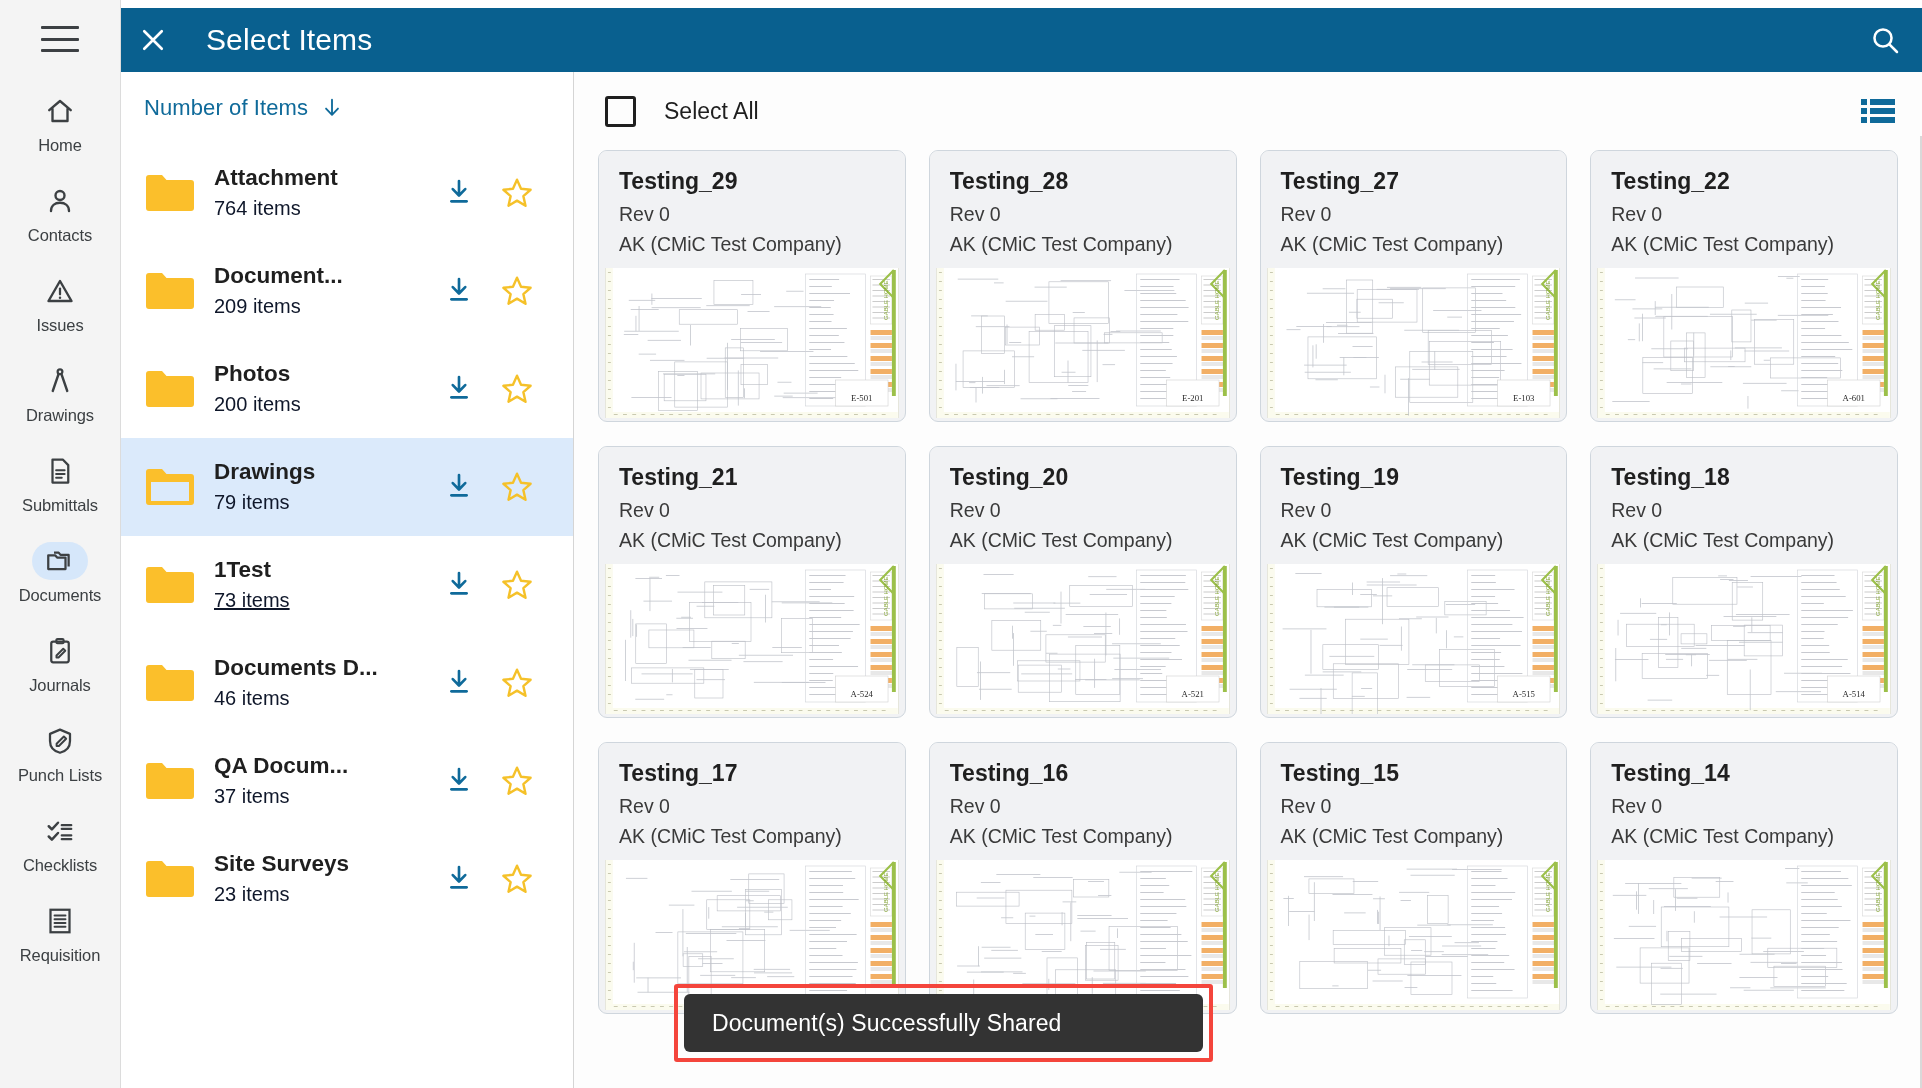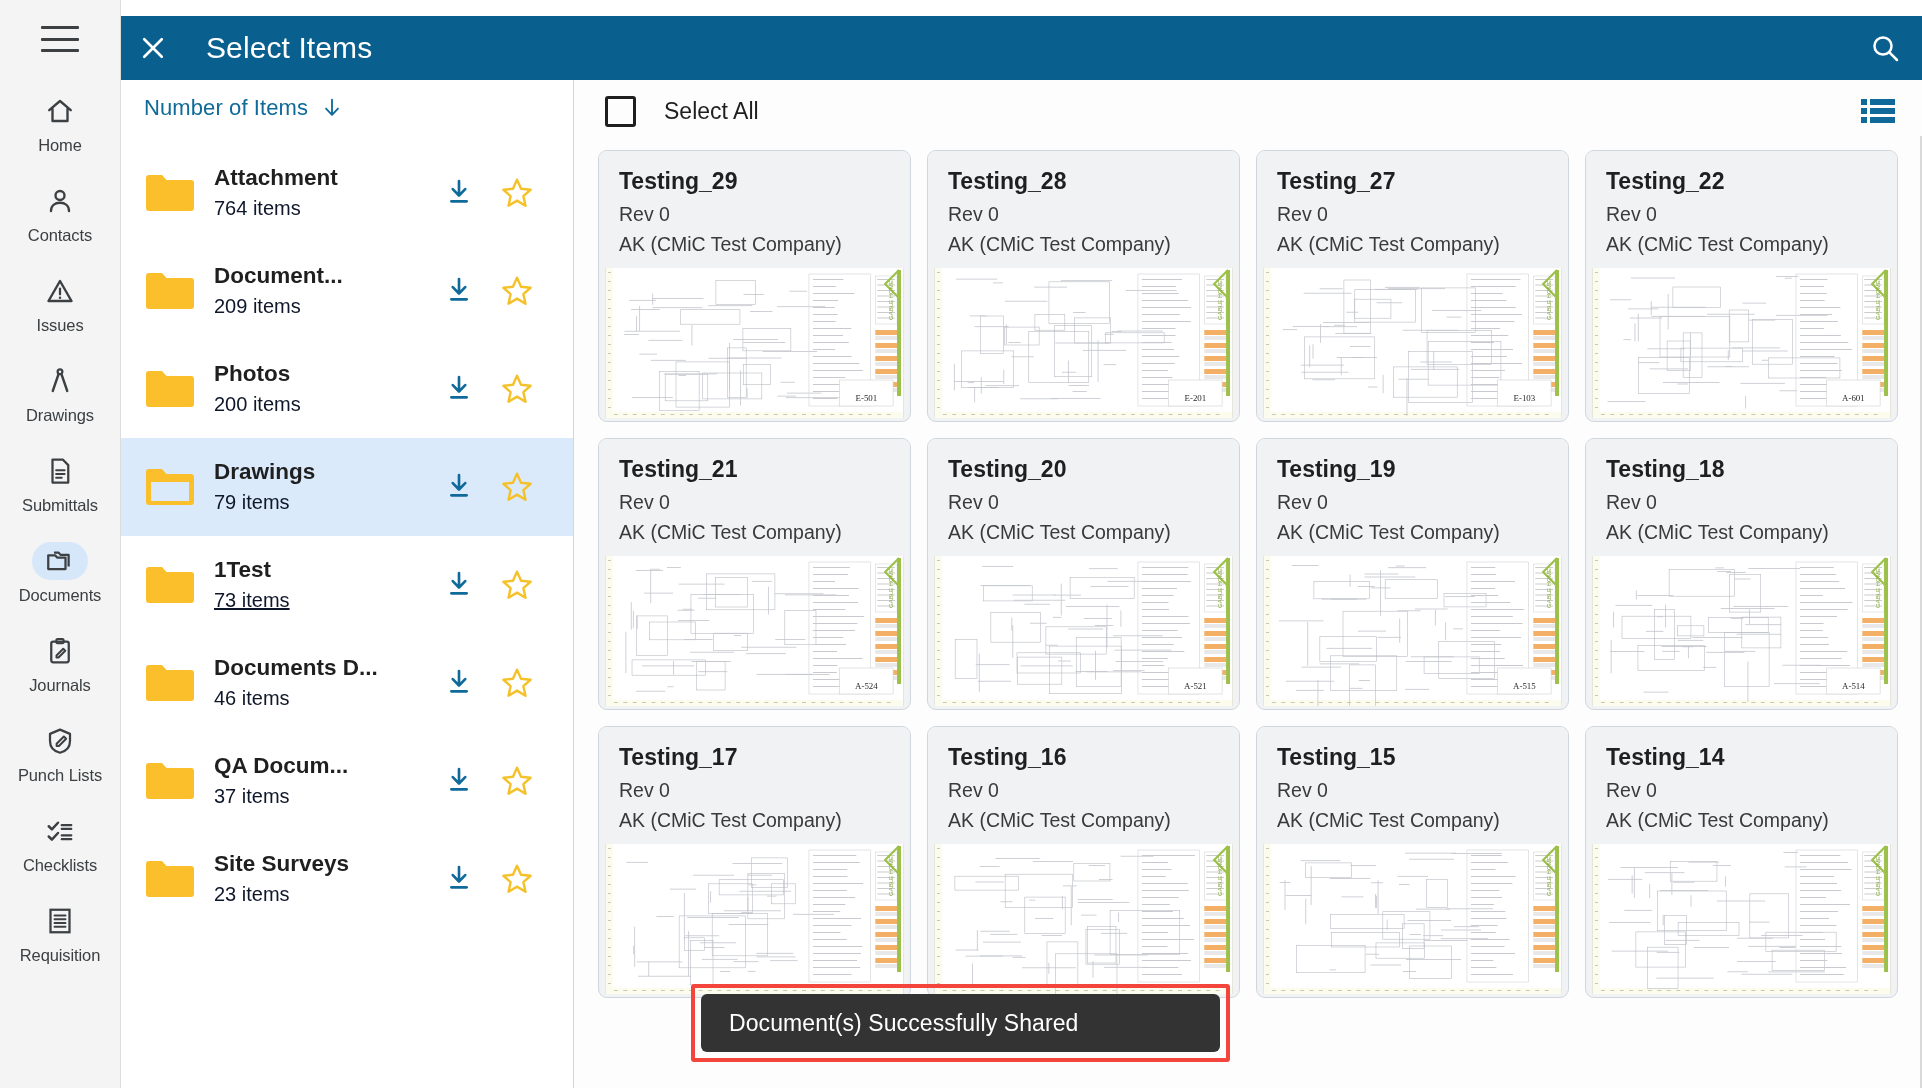--- a/index.html
+++ b/index.html
@@ -43,21 +43,21 @@
   }
   .rail-item.active .rail-icon-wrap { background: #d6e7fa; }
   .rail-icon-wrap svg { display: block; }
   .rail-label {
     font-size: 16.5px; color: #3c4043; line-height: 1;
     white-space: nowrap; letter-spacing: -0.1px;
   }
 
   
   .header {
-    position: absolute; left: 121px; top: 16px;
+    position: absolute; left: 121px; top: 8px;
     width: 1801px; height: 64px;
     background: #09608f;
     display: flex; align-items: center;
     z-index: 20;
   }
   .hdr-close {
     width: 64px; height: 64px;
     display: flex; align-items: center; justify-content: center;
     cursor: pointer;
   }
@@ -132,21 +132,20 @@
   .sa-label { font-size: 23px; color: #1f1f1f; margin-left: 28px; }
   .sa-spacer { flex: 1; }
   .view-toggle { cursor: pointer; display:flex; align-items:center; }
 
   .card-grid {
     padding: 0 24px 0 24px;
     display: grid;
     grid-template-columns: repeat(4, 1fr);
     column-gap: 23px;
     row-gap: 24px;
-    gap: 16px;
   }
   .card {
     background: #f1f2f4;
     border: 1px solid #cfd6dd;
     border-radius: 9px;
     overflow: hidden;
     cursor: pointer;
     height: 272px;
   }
   .card-head { padding: 17px 20px 12px 20px; background: #f1f2f4; }
@@ -157,21 +156,21 @@
     height: 150px; background: #ffffff;
     margin: 0 6px; position: relative; overflow: hidden;
     border-left: 1px solid #e6e6dc;
     border-right: 1px solid #e6e6dc;
   }
   .thumb-svg { position:absolute; inset:0; width:100%; height:100%; }
 
   
   .toast-wrap {
     position: absolute;
-    left: 691px; top: 984px;
+    left: 674px; top: 984px;
     width: 539px; height: 78px;
     border: 4px solid #f4453c;
     border-radius: 3px;
     z-index: 60;
     background: transparent;
     padding: 6px;
   }
   .toast {
     width: 100%; height: 100%;
     background: #333333;

